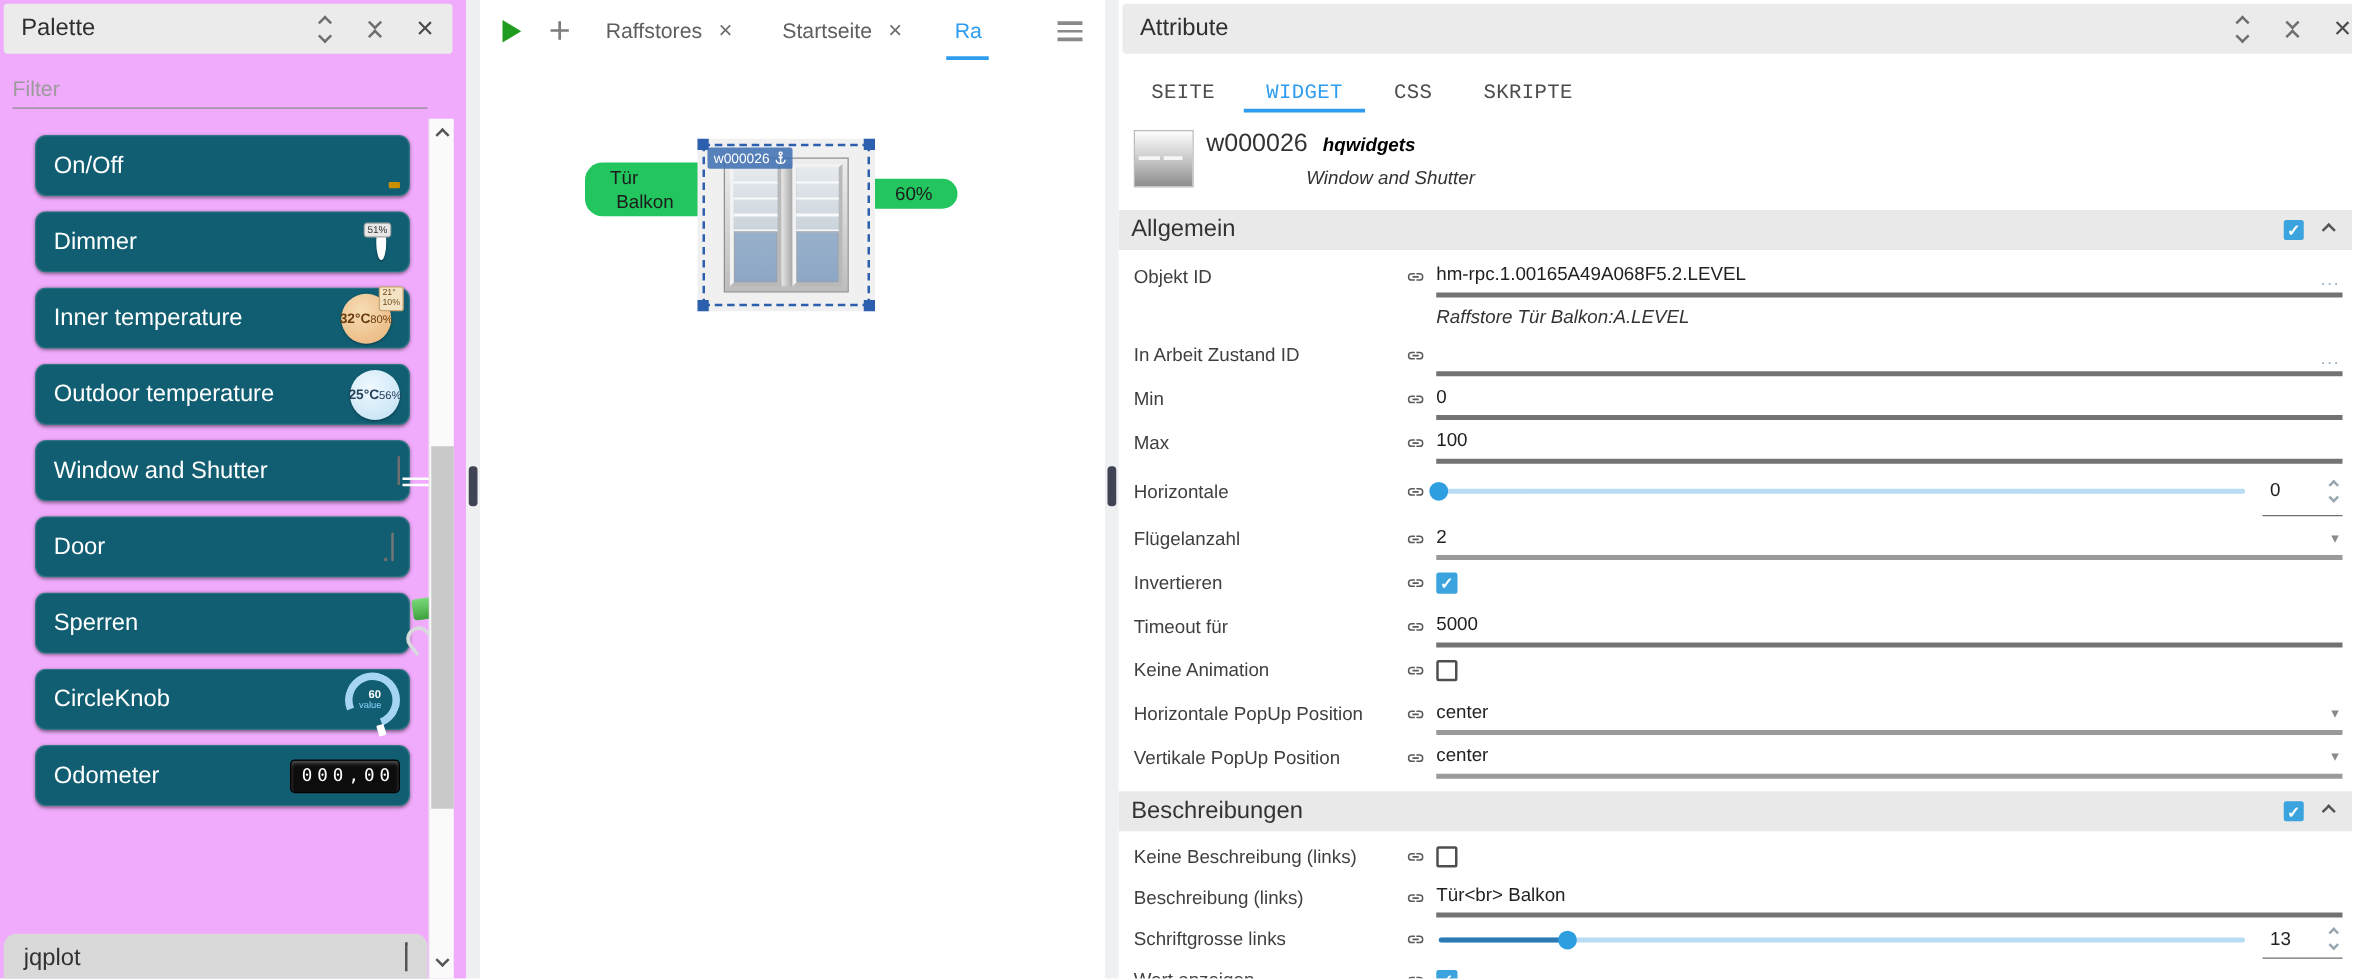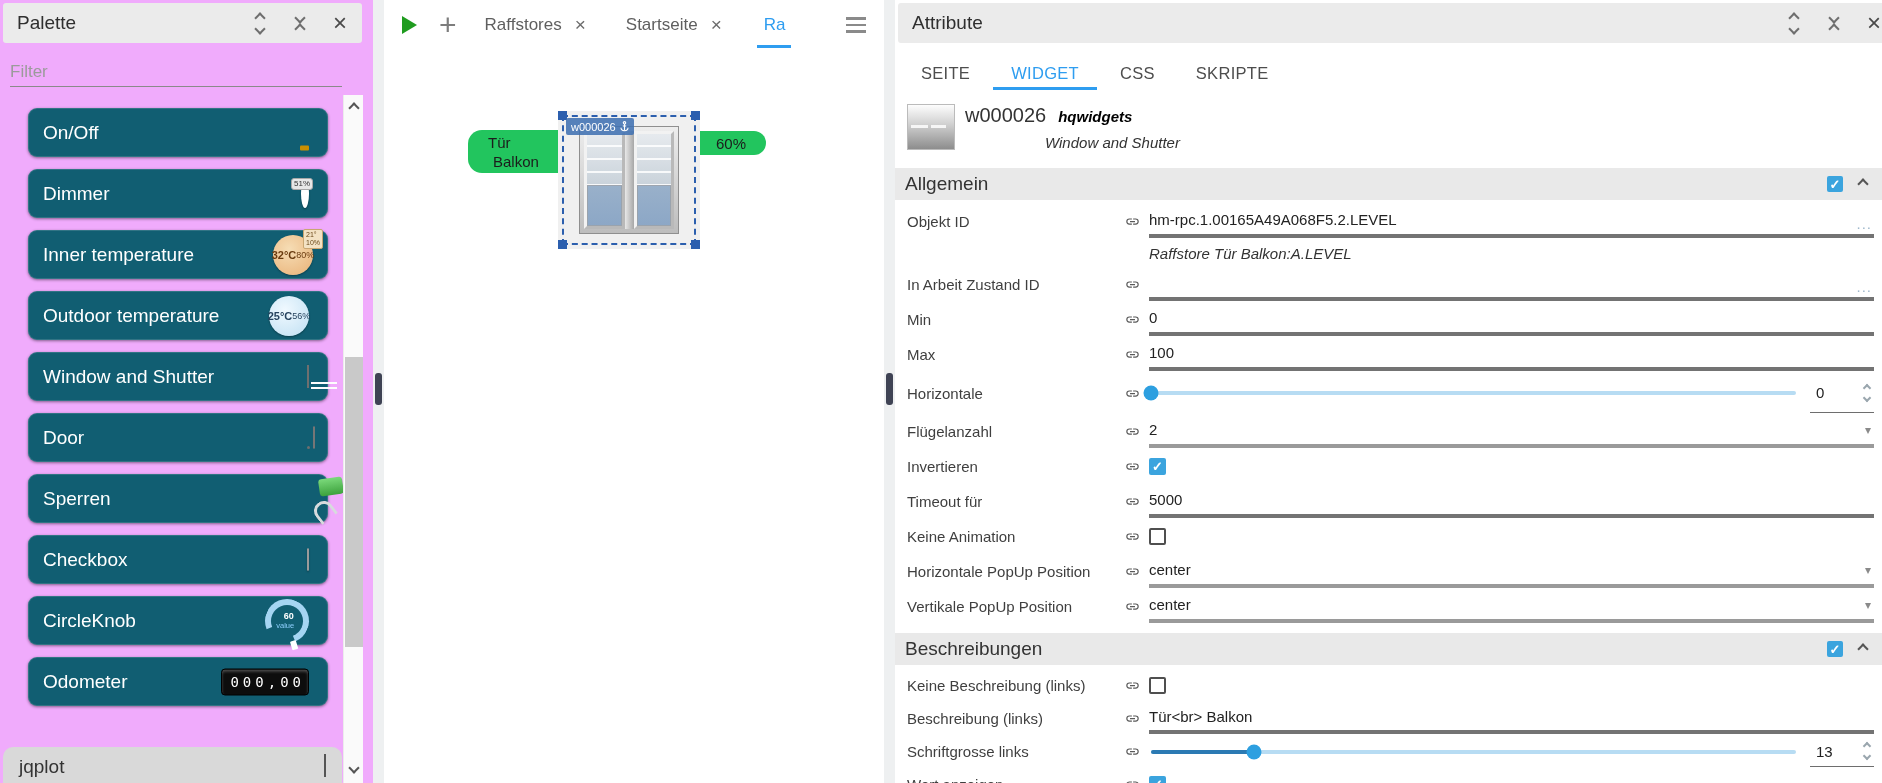--- a/index.html
+++ b/index.html
@@ -22,21 +22,21 @@
   
   .palette-panel{position:absolute;left:0;top:0;width:373px;height:783px;background:#f0abfc;}
   .palette-panel .panel-header{left:3px;width:359px;}
   .filter-input{position:absolute;left:10px;top:58px;width:332px;border:none;border-bottom:1px solid #8a8a8a;
     font-size:17px;padding:4px 0;color:#333;outline:none;background:transparent;font-family:inherit;}
   .filter-input::placeholder{color:#9b9b9b;}
   .palette-list{position:absolute;left:0;top:96px;width:343px;height:650px;overflow:hidden;}
   .pal-item{position:relative;margin:12px 15px 0 28px;height:49px;background:var(--teal,#115e72);
     border-radius:9px;display:flex;align-items:center;color:#fff;font-size:19px;padding-left:14px;
     box-sizing:border-box;border:1px solid rgba(255,255,255,.14);box-shadow:0 1px 3px rgba(0,0,0,.45);cursor:grab;}
-  .pal-icon{position:absolute;right:18px;top:50%;transform:translateY(-50%);z-index:1;}
+  .pal-icon{position:absolute;right:7px;top:50%;transform:translateY(-50%);z-index:1;}
 
   .ic-onoff{width:38px;height:38px;border-radius:50%;
     background:radial-gradient(circle at 38% 32%,#fff6c0 0%,#ffd952 45%,#efae00 100%);
     box-shadow:0 1px 2px rgba(0,0,0,.4);}
   .ic-onoff::after{content:"";display:block;width:9px;height:5px;background:#c98f00;margin:30px auto 0;border-radius:1px;}
   .ic-dimmer{width:46px;height:46px;border-radius:50%;border:4px solid #fff;box-sizing:border-box;position:relative;
     background:radial-gradient(circle at 40% 32%,#ffe98f 0%,#ffc93e 50%,#ef9d00 100%);box-shadow:0 1px 2px rgba(0,0,0,.4);}
   .mini-badge{position:absolute;top:-5px;right:-8px;background:#e7e7e7;border:1px solid #a8a8a8;border-radius:3px;
     font-size:8px;color:#333;padding:0 2px;line-height:10px;}
   .ic-temp{width:40px;height:40px;border-radius:50%;display:flex;flex-direction:row;align-items:center;
@@ -104,21 +104,21 @@
   .ctab.t1{margin-left:28px;}
   .ctab.t2{margin-left:40px;}
   .ctab.active{margin-left:42px;color:var(--accent,#2e9df0);position:relative;}
   .ctab.active::after{content:"";position:absolute;left:-7px;top:30px;width:34px;height:3px;background:var(--accent,#2e9df0);}
   .menu-btn{margin-left:auto;margin-right:18px;display:flex;flex-direction:column;gap:4px;background:none;border:none;cursor:pointer;padding:0;}
   .menu-btn i{display:block;width:20px;height:2.5px;background:#8a8a8a;}
 
   .pill{position:absolute;background:#22c55e;color:#1c1c1c;z-index:1;box-sizing:border-box;}
   .pill-left{left:84px;top:130px;width:112px;height:43px;border-radius:14px;font-size:15px;line-height:19px;padding:3px 0 0 20px;}
   .pill-left .l2{padding-left:5px;}
-  .pill-right{left:296px;top:131px;width:86px;height:24px;border-radius:12px;font-size:15px;display:flex;
+  .pill-right{left:296px;top:143px;width:86px;height:24px;border-radius:12px;font-size:15px;display:flex;
     align-items:center;justify-content:flex-end;padding-right:20px;}
 
   .widget-box{position:absolute;left:174px;top:111px;width:142px;height:138px;background:#f0f0f0;z-index:2;}
   .sel{position:absolute;inset:4px;border:2px dashed var(--sel,#2c5fae);}
   .corner{position:absolute;width:9px;height:9px;background:var(--sel,#2c5fae);z-index:4;cursor:nwse-resize;}
   .corner.tl{left:0;top:0;}.corner.tr{right:0;top:0;}.corner.bl{left:0;bottom:0;}.corner.br{right:0;bottom:0;}
   .win{position:absolute;left:21px;top:15px;width:100px;height:108px;border:1px solid #8f8f8f;box-sizing:border-box;
     background:linear-gradient(180deg,#ededed,#bdbdbd);padding:4px;display:flex;}
   .sash{flex:1;border:3px solid;border-color:#f2f2f2 #b9b9b9 #b9b9b9 #f2f2f2;position:relative;
     background:linear-gradient(180deg,#a9bccf 0%,#8ca7c6 100%);box-shadow:inset 0 0 0 1px #9aa3ad;}
@@ -130,21 +130,21 @@
   .wid-badge{position:absolute;left:8px;top:7px;height:17px;background:rgba(64,113,178,.88);border-radius:2px;
     color:#fff;font-size:11px;display:flex;align-items:center;gap:4px;padding:0 5px;z-index:5;}
 
   
   .attr-panel{position:absolute;left:895px;top:0;width:987px;height:783px;background:#fff;overflow:hidden;
     box-sizing:border-box;padding-top:46px;}
   .attr-panel .panel-header{left:3px;right:0;border-radius:3px 0 0 3px;gap:23px;}
   .attr-panel .hdr-close{margin-right:-14px;}
   .attr-tabs{display:flex;margin:12px 0 0 26px;height:40px;align-items:flex-start;font-size:16.5px;
     letter-spacing:.3px;color:#4d4d4d;}
-  .attr-tab{margin-right:41px;cursor:pointer;position:relative;padding-top:6px;}
+  .attr-tab{margin-right:41px;cursor:pointer;position:relative;padding-top:6px;font-family:Liberation Mono, monospace;}
   .attr-tab.active{color:var(--accent,#2e9df0);}
   .attr-tab.active::after{content:"";position:absolute;left:-18px;right:-18px;bottom:-7px;height:3px;background:var(--accent,#2e9df0);}
   .widget-info{display:flex;margin:6px 0 0 12px;gap:10px;height:52px;}
   .wthumb{width:48px;height:46px;border:1px solid #bbb;box-sizing:border-box;position:relative;
     background:linear-gradient(180deg,#fdfdfd 0%,#cfcfcf 45%,#8d8d8d 100%);}
   .wthumb::before{content:"";position:absolute;left:3px;top:20px;width:17px;height:3px;background:#f6f6f6;}
   .wthumb::after{content:"";position:absolute;left:23px;top:20px;width:15px;height:3px;background:#f6f6f6;}
   .winfo-line1{display:flex;align-items:baseline;gap:12px;}
   .winfo-id{font-size:20px;color:#333;}
   .winfo-set{font-size:15px;font-weight:bold;font-style:italic;color:#000000;}
@@ -248,24 +248,20 @@
       </div>
       <div class="pal-item">
         <span>Door</span>
         <span class="pal-icon" style="right:12px"><span class="ic-door"></span></span>
       </div>
       <div class="pal-item">
         <span>Sperren</span>
         <span class="pal-icon">
           <span class="ic-lock"><span class="shackle"></span><span class="lockbody"></span></span>
         </span>
-      </div>
-      <div class="pal-item">
-        <span>Checkbox</span>
-        <span class="pal-icon"><span class="ic-toggle"></span></span>
       </div>
       <div class="pal-item">
         <span>CircleKnob</span>
         <span class="pal-icon">
           <span class="ic-knob">
             <span class="kv">60</span>
             <span class="kl">value</span>
           </span>
         </span>
       </div>

